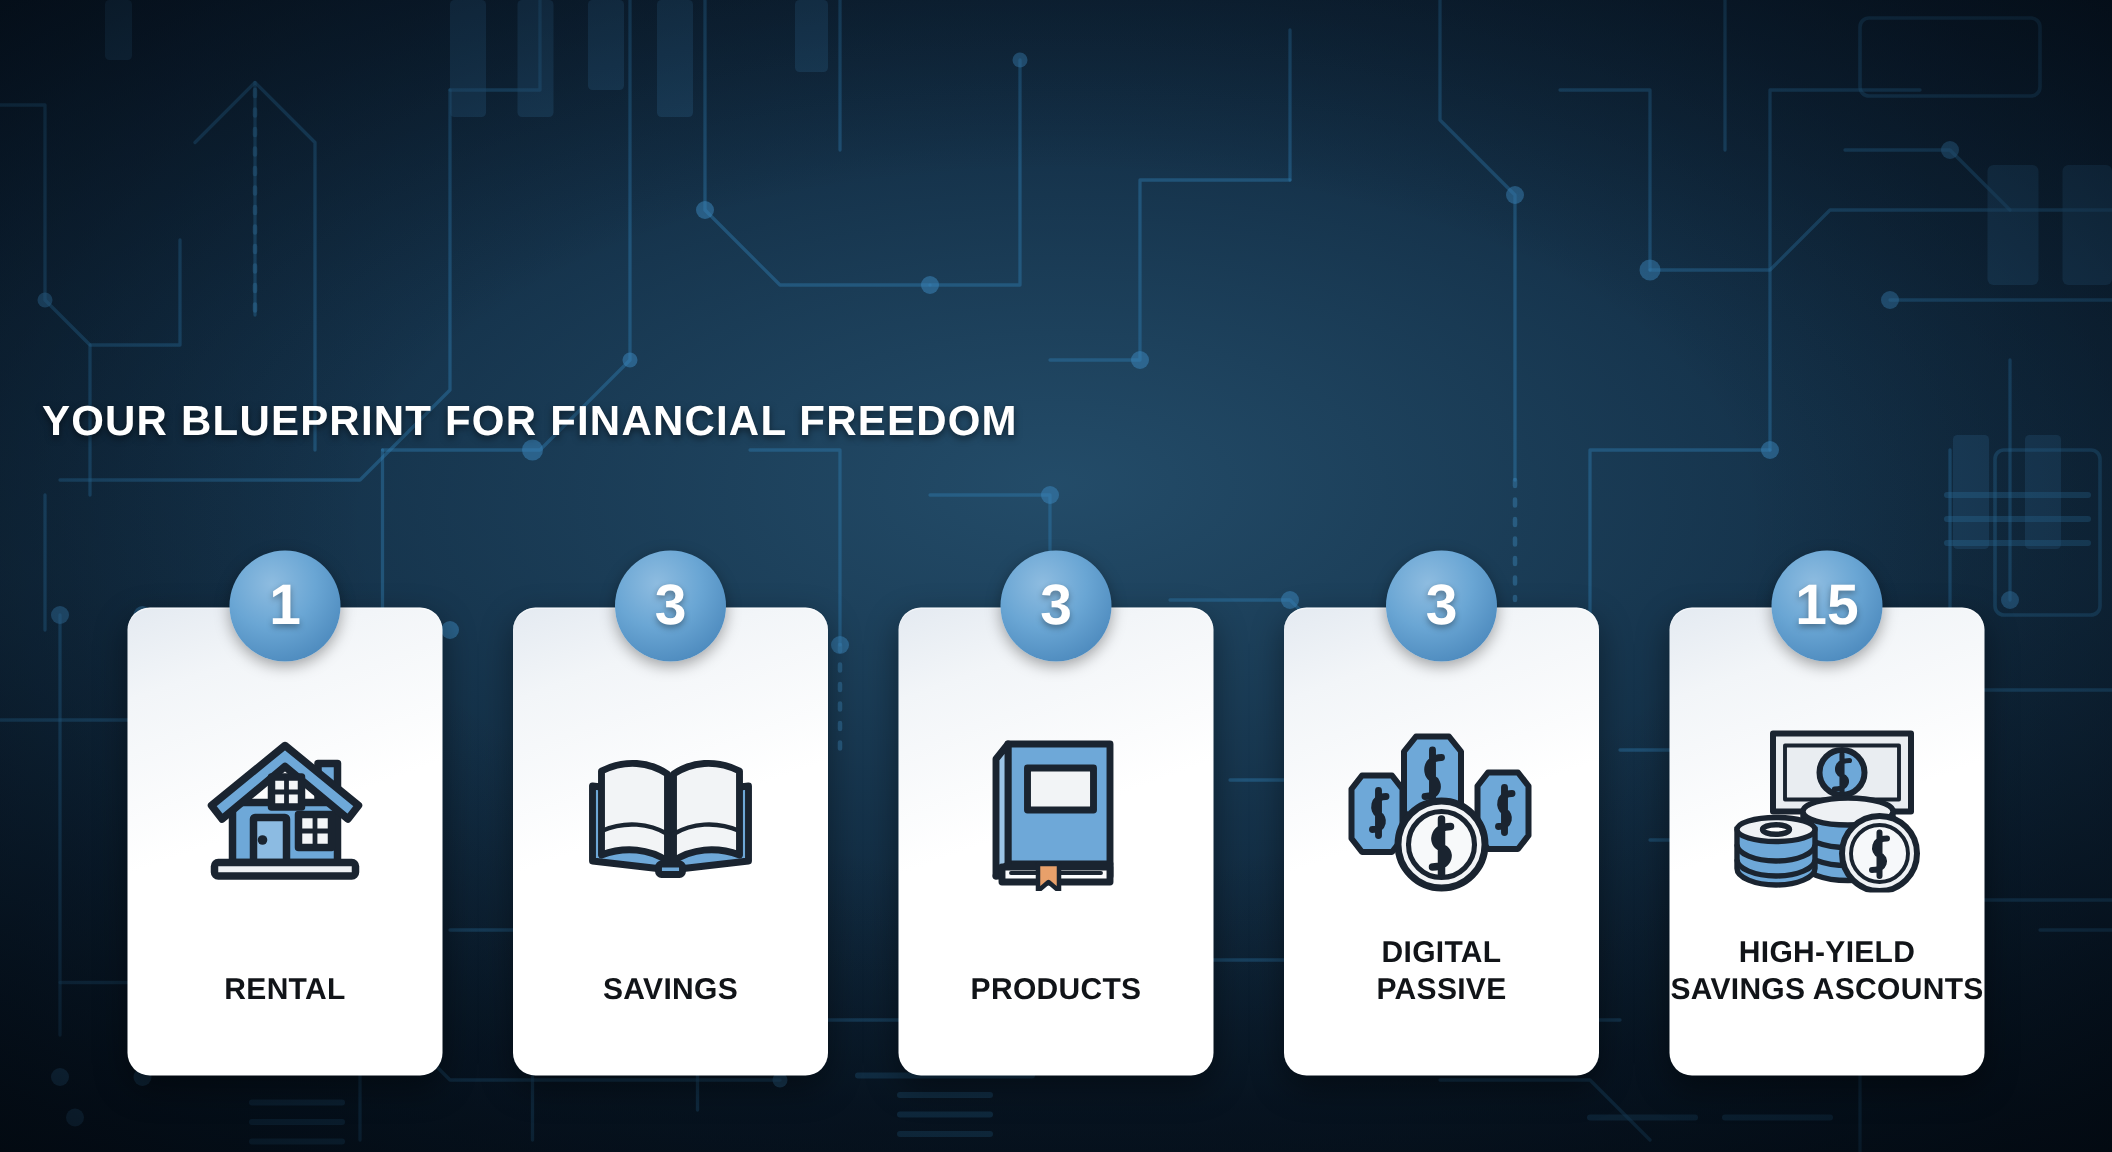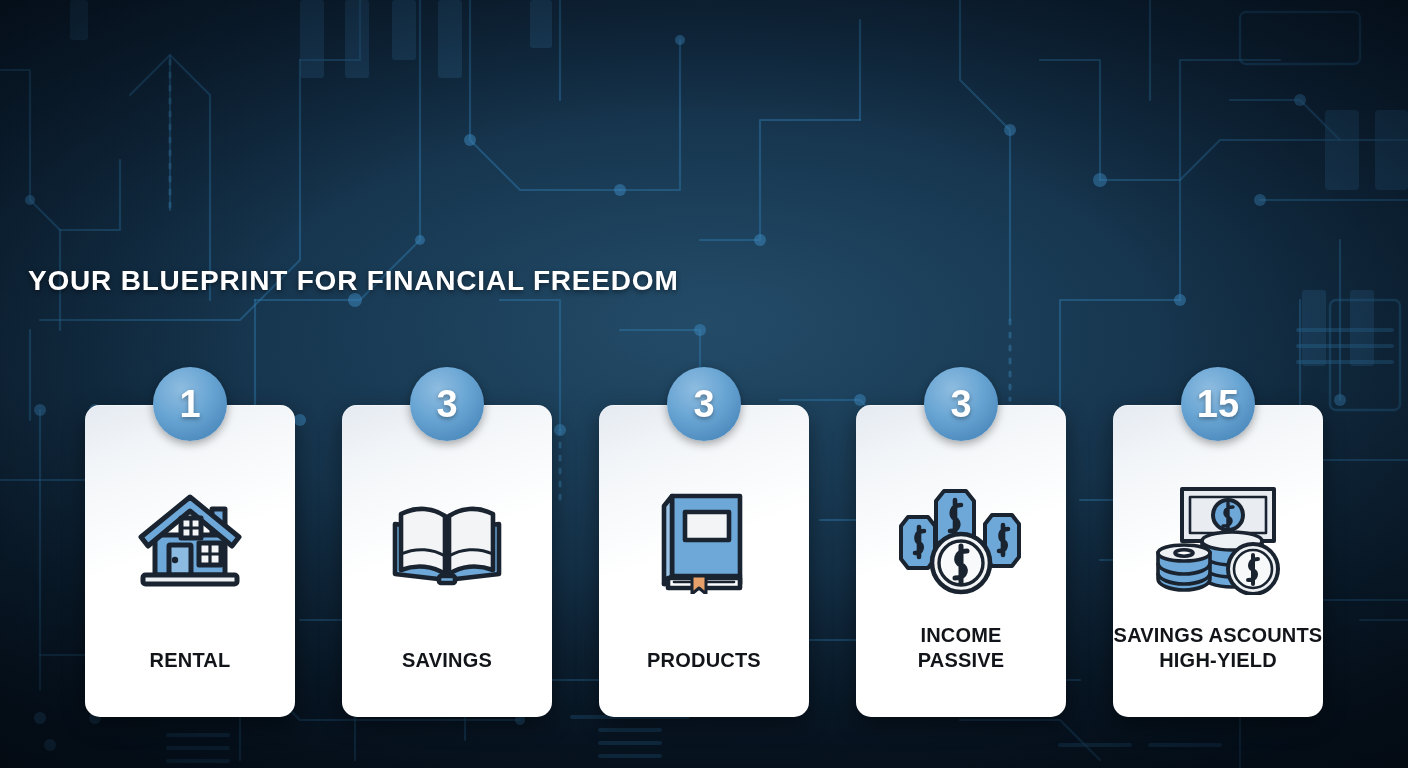--- a/index.html
+++ b/index.html
@@ -326,21 +326,21 @@
             <path d="M63 22 C52 22 52 34 57 36 C62 38 62 48 52 48 M57 17 L57 53"></path>
             <path d="M26 48 C17 48 17 58 21 60 C25 62 25 70 17 70 M21 44 L21 74"></path>
             <path d="M110 46 C101 46 101 56 105 58 C109 60 109 68 101 68 M105 42 L105 72"></path>
           </g>
           <circle cx="63" cy="80" r="29" fill="#f2f4f6" stroke="#1a2430" stroke-width="4.6"></circle>
           <circle cx="63" cy="80" r="22" fill="#f7f9fa" stroke="#1a2430" stroke-width="3.4"></circle>
           <path d="M69 68 C57 68 56 80 63 82 C70 84 69 95 57 95 M63 63 L63 100" fill="none" stroke="#1a2430" stroke-width="5" stroke-linecap="round"></path>
         </svg>
       </div>
       <div class="card-label">
-        <span>INCOME</span>
+        <span>DIGITAL</span>
         <span>PASSIVE</span>
       </div>
     </div>
 
     <div class="card">
       <div class="badge">15</div>
       <div class="icon-box">
         <svg width="128" height="112" viewBox="0 0 128 112">
 
           <g stroke="#1a2430" stroke-width="4" stroke-linejoin="round">
@@ -364,19 +364,19 @@
             <path d="M4 80 C4 86 16 91 30 91 C44 91 56 86 56 80" fill="none"></path>
             <path d="M4 90 C4 96 16 101 30 101 C44 101 56 96 56 90" fill="none"></path>
           </g>
 
           <circle cx="99" cy="86" r="25" fill="#eef1f4" stroke="#1a2430" stroke-width="4"></circle>
           <circle cx="99" cy="86" r="19" fill="#f6f8fa" stroke="#1a2430" stroke-width="2.6"></circle>
           <path d="M104 76 C95 76 94 85 99 87 C104 89 103 97 94 97 M99 72 L99 101" fill="none" stroke="#1a2430" stroke-width="4" stroke-linecap="round"></path>
         </svg>
       </div>
       <div class="card-label">
+        <span>HIGH-YIELD</span>
         <span>SAVINGS ASCOUNTS</span>
-        <span>HIGH-YIELD</span>
       </div>
     </div>
 
   </div>
 </div>
 
 </body></html>

